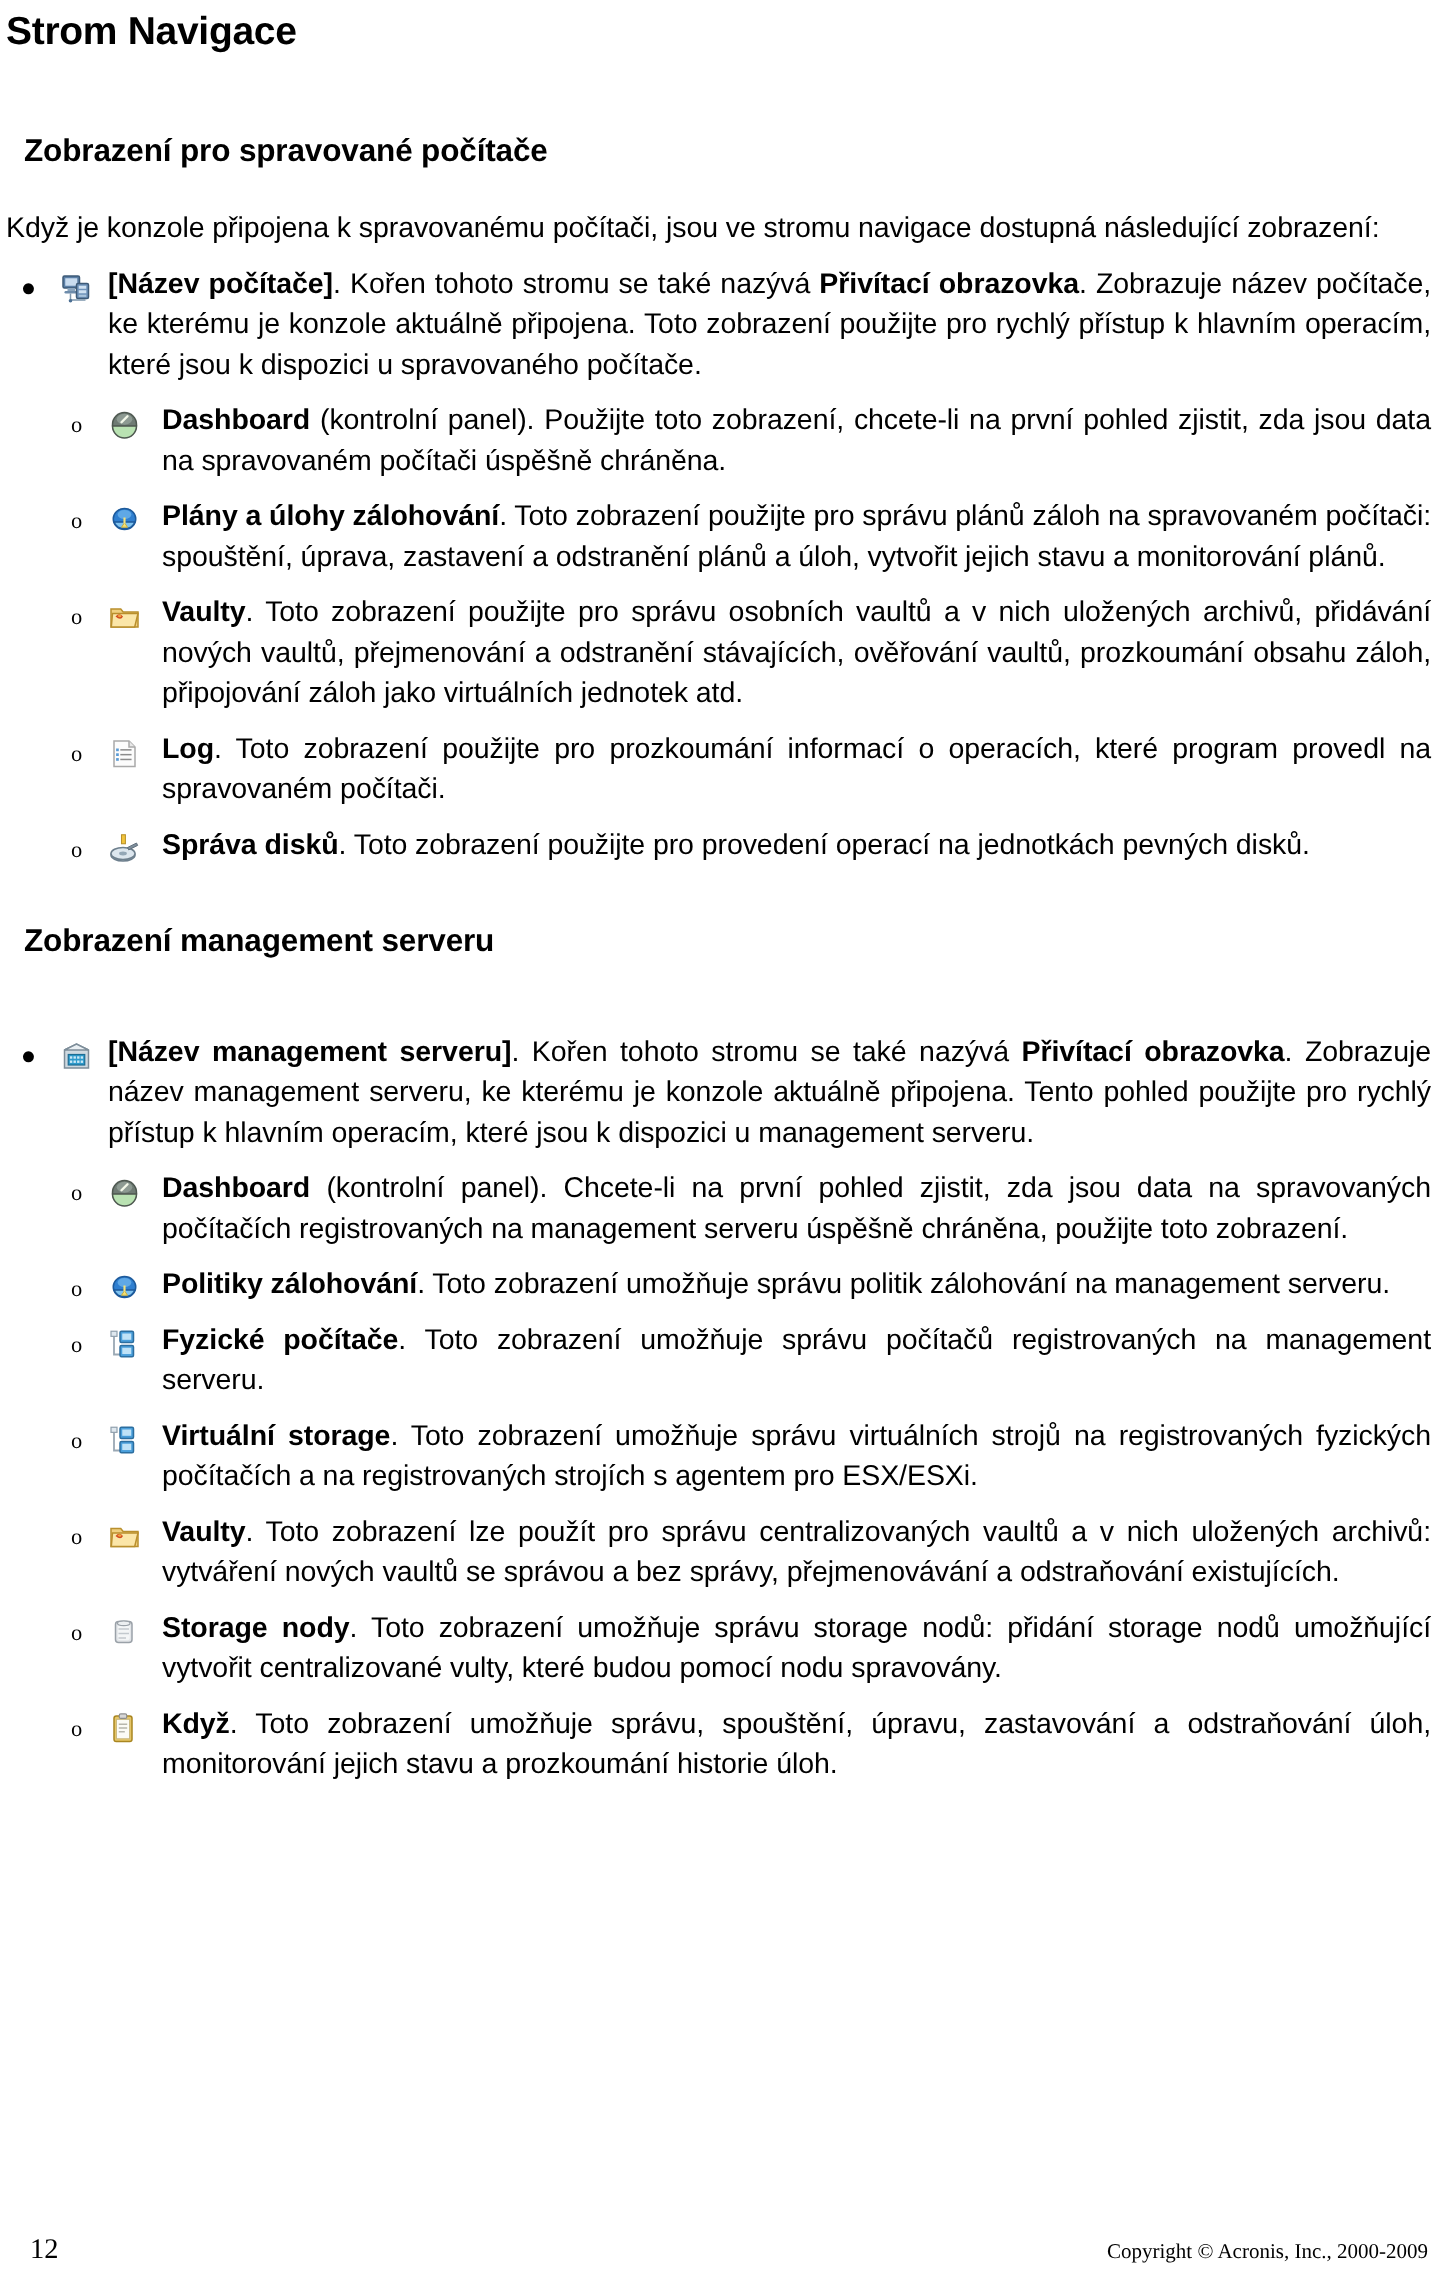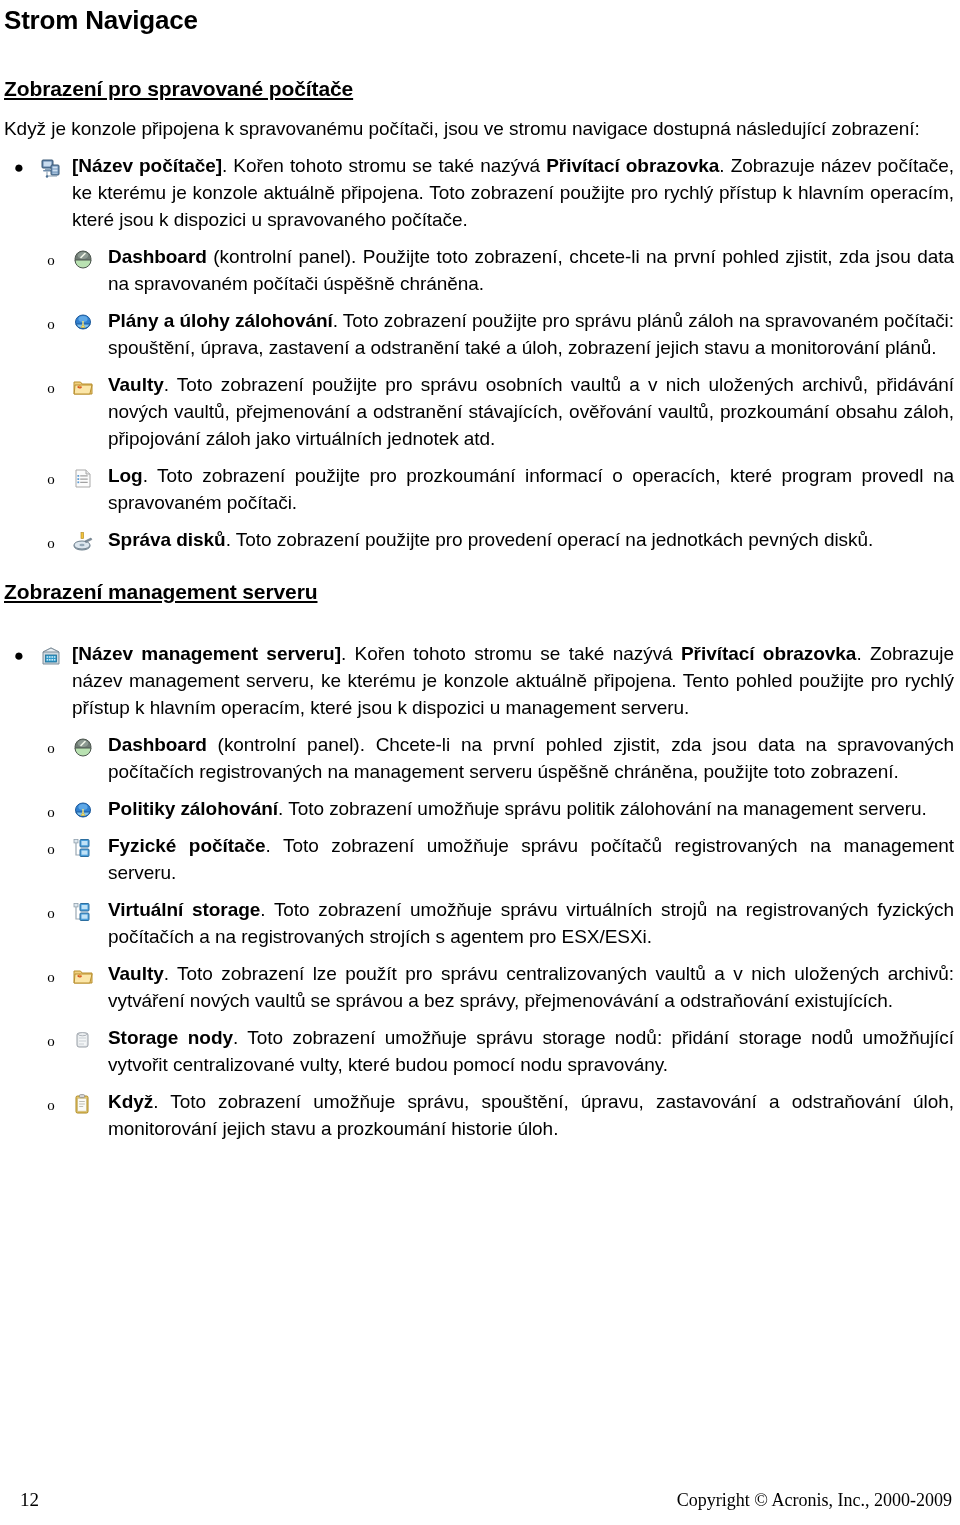--- a/index.html
+++ b/index.html
@@ -26,25 +26,24 @@
     font-size: 26px;
     font-weight: bold;
     margin: 0;
     padding: 6px 0 0 0;
     letter-spacing: -0.2px;
     line-height: 1.15;
   }
   h2.subhead {
     font-size: 21px;
     font-weight: bold;
-    margin: 0;
+    margin: 12px;
     padding: 0;
     line-height: 1.2;
     letter-spacing: -0.1px;
-    text-decoration: underline;
   }
   p.para {
     font-size: 19px;
     line-height: 27px;
     margin: 0;
     text-align: justify;
     text-justify: inter-word;
     letter-spacing: -0.05px;
   }
   .sp-10 { height: 10px; }
@@ -113,21 +112,21 @@
     right: 0;
     bottom: 14px;
     padding: 0 8px 0 20px;
     display: flex;
     justify-content: space-between;
     align-items: baseline;
     font-size: 19px;
     font-family: "Liberation Serif", serif;
   }
   .footer .pg { font-size: 19px; }
-  .footer .cp { font-size: 18px; }
+  .footer .cp { font-size: 14px; }
 </style>
 </head>
 <body>
 
 <div class="page">
 
   <h1 class="title">Strom Navigace</h1>
 
   <div class="sp-14"></div>
 
@@ -188,21 +187,21 @@
       <span class="icn">
         <svg width="22" height="22" viewBox="0 0 22 22">
           <ellipse cx="11" cy="10" rx="7.5" ry="7" fill="#2f7fd0" stroke="#1d5a9b" stroke-width="1"></ellipse>
           <path d="M4 12 a7.5 7 0 0 0 14 0 z" fill="#7fc3f0" stroke="#1d5a9b" stroke-width="1"></path>
           <ellipse cx="11" cy="7" rx="4.6" ry="3" fill="#5fa8e6"></ellipse>
           <path d="M11 12.5 L9 15.5 L13 15.5 Z" fill="#f6e27a" stroke="#c9a92c" stroke-width="0.6"></path>
           <rect x="10.3" y="9" width="1.4" height="4" fill="#f6e27a"></rect>
         </svg>
       </span>
     </span>
-    <p class="para"><b>Plány a úlohy zálohování</b><span>. Toto zobrazení použijte pro správu plánů záloh na spravovaném počítači: spouštění, úprava, zastavení a odstranění také a úloh, zobrazení jejich stavu a monitorování plánů.</span></p>
+    <p class="para"><b>Plány a úlohy zálohování</b><span>. Toto zobrazení použijte pro správu plánů záloh na spravovaném počítači: spouštění, úprava, zastavení a odstranění plánů a úloh, vytvořit jejich stavu a monitorování plánů.</span></p>
   </div>
 
   <div class="sp-10"></div>
 
   <div class="li2">
     <span class="marker">o</span>
     <span class="ico">
       <span class="icn">
         <svg width="22" height="22" viewBox="0 0 22 22">
           <path d="M2 6 h6.5 l1.6 2 H20 v10 H2 z" fill="#f0d080" stroke="#b98f2d" stroke-width="1"></path>

